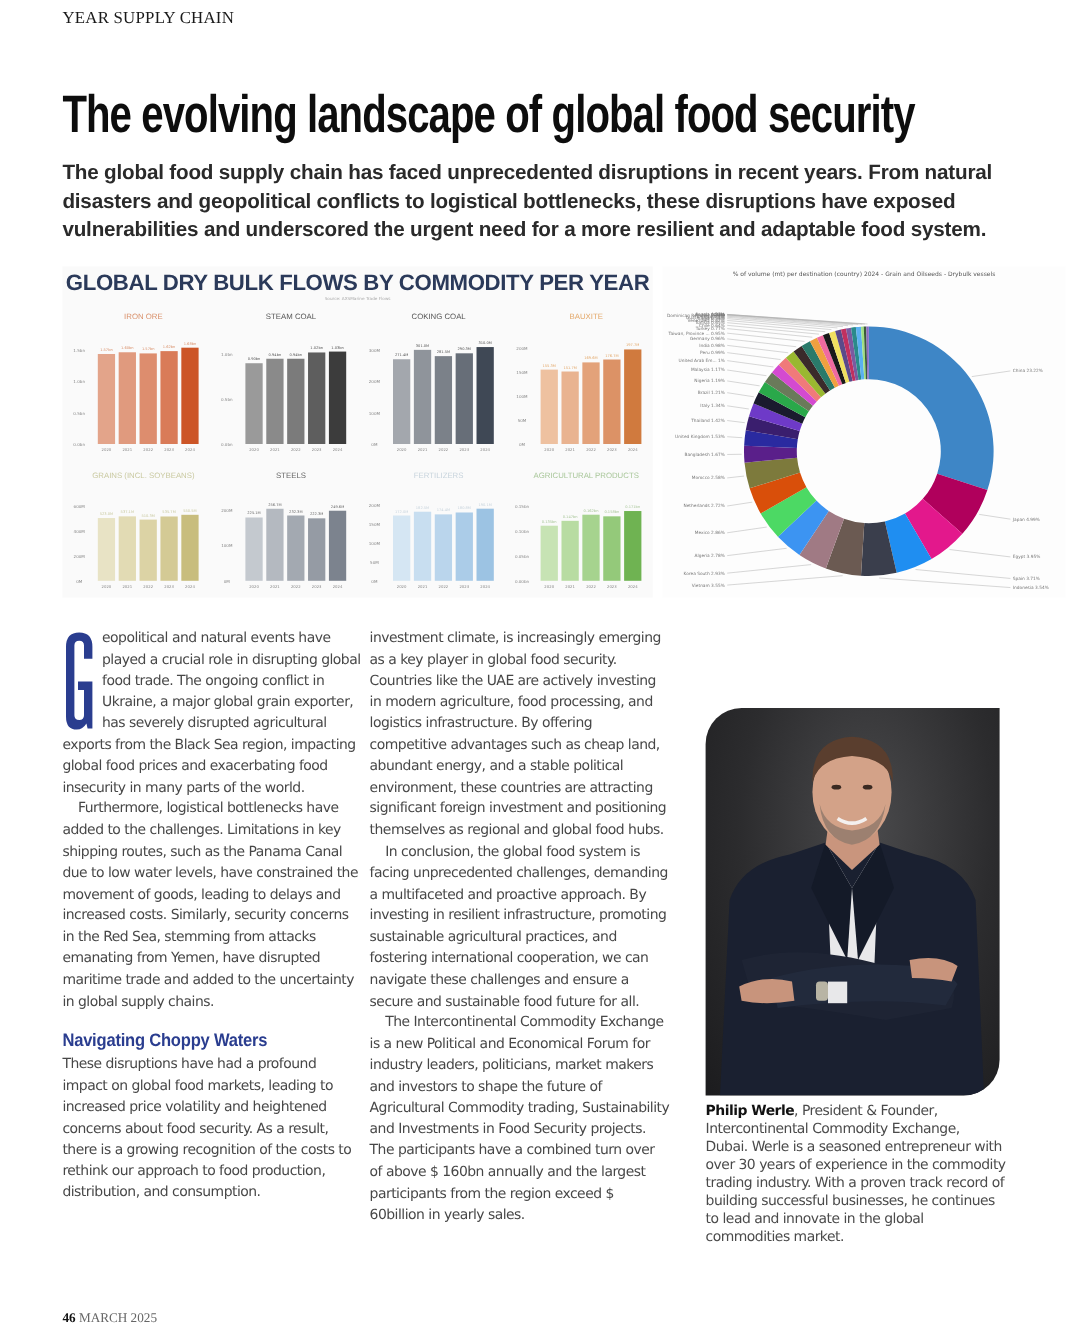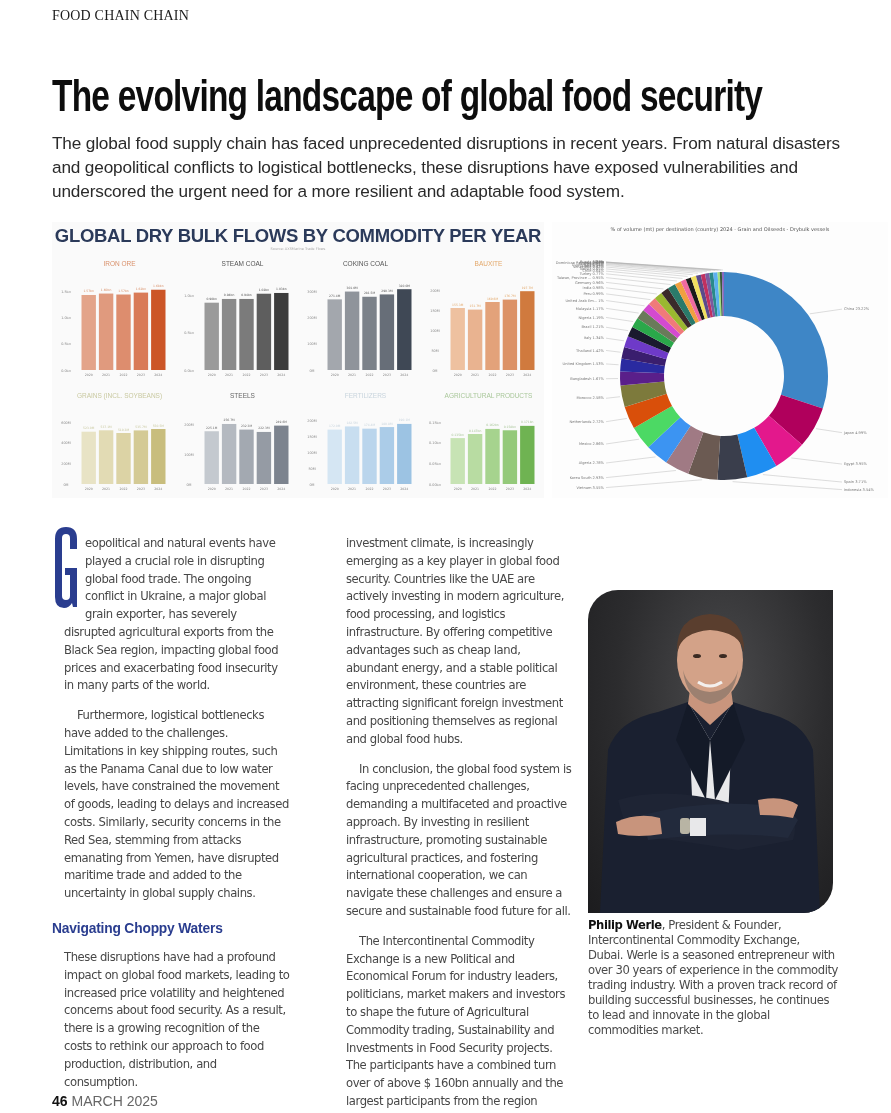--- a/index.html
+++ b/index.html
@@ -3,56 +3,56 @@
 <meta charset="utf-8">
 <style>
   * { box-sizing: border-box; margin: 0; padding: 0; }
   html, body { width: 891px; height: 1113px; background: #ffffff; overflow: hidden; }
   body { position: relative; font-family: "DejaVu Sans", sans-serif; color: #3a3a3a; }
 
   .section-label { position: absolute; left: 52px; top: 8px; font-family: "Liberation Serif", serif; font-size: 14px; color: #1a1a1a; letter-spacing: 0.2px; }
 
   .headline { position: absolute; left: 52px; top: 70px; font-family: "Liberation Sans", sans-serif; font-weight: bold; font-size: 44px; color: #0d0d0d; letter-spacing: -1px; transform: scaleX(0.76); transform-origin: left top; white-space: nowrap; line-height: 52px; }
 
-  .standfirst { position: absolute; left: 52px; top: 131px; width: 790px; font-family: "Liberation Sans", sans-serif; font-size: 17.2px; line-height: 24px; color: #2a2a2a; letter-spacing: -0.15px; }
+  .standfirst { position: absolute; left: 52px; top: 131px; width: 790px; font-family: "Liberation Sans", sans-serif; font-size: 17.2px; line-height: 24px; color: #2a2a2a; letter-spacing: -0.15px; font-weight: bold; }
 
   
   .bars-panel { position: absolute; left: 52px; top: 222px; width: 492px; height: 276px; background: #fafafa; }
   .bars-title { position: absolute; left: 0; width: 100%; top: 3px; text-align: center; font-family: "Liberation Sans", sans-serif; font-weight: bold; font-size: 18.5px; color: #2b3a5a; letter-spacing: -0.3px; }
   .bars-source { position: absolute; left: 0; width: 100%; top: 25px; text-align: center; font-size: 3.5px; color: #aaa; }
   .bars-panel svg { position: absolute; left: 0; top: 0; }
 
   
   .donut-panel { position: absolute; left: 552px; top: 222px; width: 336px; height: 276px; background: #fdfdfd; }
   .donut-title { position: absolute; left: 0; width: 100%; top: 4px; text-align: center; font-size: 5px; color: #555; }
   .donut-panel svg { position: absolute; left: 0; top: 0; }
 
   
   .col { position: absolute; top: 523px; width: 250px; font-family: "DejaVu Sans", sans-serif; font-size: 11.6px; line-height: 17.8px; color: #474747; letter-spacing: -0.42px; }
   .col1 { left: 52px; }
-  .col2 { left: 334px; }
-  .col p { margin: 12px; }
+  .col2 { left: 308px; }
+  .col p { margin: 0; }
   .col p.indent { text-indent: 13px; }
   .dropcap-g { float: left; margin: 2px 5px 0 0; width: 28px; height: 84px; position: relative; }
   .dropcap-g svg { position: absolute; left: 0; top: 0; }
   .subhead { font-family: "Liberation Sans", sans-serif; font-weight: bold; font-size: 15px; color: #2a3d8f; letter-spacing: -0.2px; margin: 16px 0 1px 0; transform: scaleX(0.92); transform-origin: left; white-space: nowrap; line-height: 18px; }
 
   .photo { position: absolute; left: 588px; top: 590px; width: 245px; height: 323px; border-radius: 30px 0 30px 0; overflow: hidden; background: radial-gradient(ellipse at 55% 30%, #4a4a4c 0%, #2c2c2e 55%, #1c1c1e 100%); }
   .photo svg { position: absolute; left: 0; top: 0; }
 
   .caption { position: absolute; left: 588px; top: 918px; width: 250px; font-family: "DejaVu Sans", sans-serif; font-size: 11.6px; line-height: 15px; color: #4a4a4a; letter-spacing: -0.42px; }
   .caption b { color: #111; font-weight: bold; }
 
-  .folio { position: absolute; left: 52px; top: 1093px; font-family: Liberation Sans, sans-serif; font-size: 14px; color: #666; }
+  .folio { position: absolute; left: 52px; top: 1093px; font-family: Liberation Serif, serif; font-size: 11px; color: #666; }
   .folio b { color: #111; }
 </style>
 </head>
 <body>
 
-<div class="section-label">FOOD CHAIN CHAIN</div>
+<div class="section-label">YEAR SUPPLY CHAIN</div>
 <h1 class="headline">The evolving landscape of global food security</h1>
 <p class="standfirst">The global food supply chain has faced unprecedented disruptions in recent years. From natural disasters and geopolitical conflicts to logistical bottlenecks, these disruptions have exposed vulnerabilities and underscored the urgent need for a more resilient and adaptable food system.</p>
 
 <div class="bars-panel">
   <div class="bars-title">GLOBAL DRY BULK FLOWS BY COMMODITY PER YEAR</div>
   <div class="bars-source">Source: AXSMarine Trade Flows</div>
   <svg id="bars-svg" width="492" height="276">
       <text x="67.5" y="44" text-anchor="middle" font-size="6.5" fill="#d9906a" font-family="Liberation Sans, sans-serif">IRON ORE</text>
       <text x="14" y="149.5" text-anchor="middle" font-size="3.4" fill="#888">0.0bn</text>
       <text x="14" y="123.43939393939394" text-anchor="middle" font-size="3.4" fill="#888">0.5bn</text>

